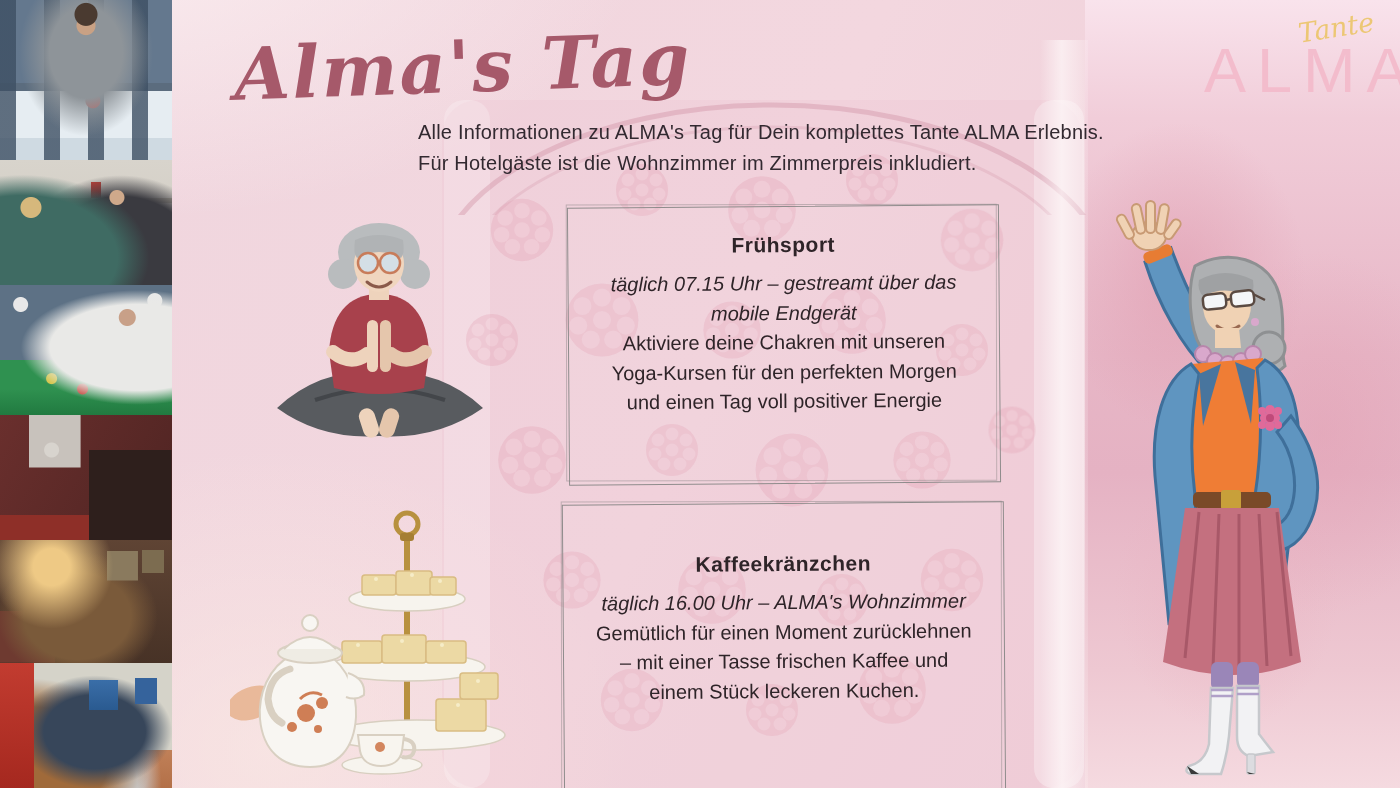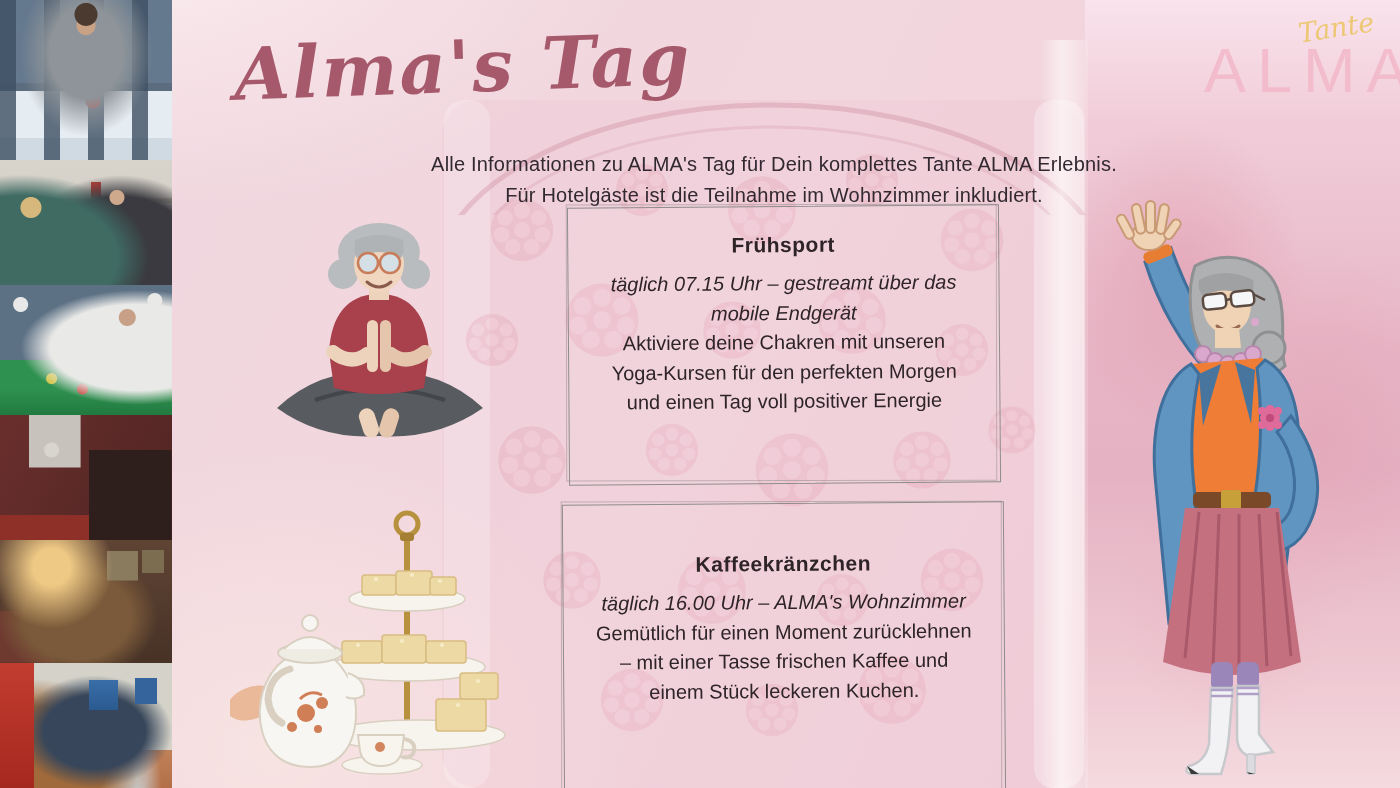--- a/index.html
+++ b/index.html
@@ -68,22 +68,22 @@
       radial-gradient(160px 200px at 45% 75%, rgba(233,178,192,.5), transparent 70%),
       linear-gradient(180deg,#f9e3ec 0%,#f1cdd9 15%,#e7b6c6 45%,#e5b2c3 60%,#eec8d2 85%,#f5dae0 100%);}
   .jar-streak{position:absolute;left:868px;top:40px;width:48px;height:748px;
       background:linear-gradient(90deg, transparent, rgba(255,250,250,.65) 45%, rgba(255,250,250,.15));}
   .bg-jar{position:absolute;left:0;top:0;}
 
   
   .title{position:absolute;left:62px;top:22px;width:560px;
       font-family:"DejaVu Serif",serif;font-style:italic;font-weight:bold;
       font-size:72px;letter-spacing:2px;color:#a6596a;transform:rotate(-2deg);}
-  .subtitle{position:absolute;left:246px;top:117px;width:712px;text-align:center;
-      font-size:20px;line-height:31px;color:#322930;letter-spacing:.2px;margin-top:32px;}
+  .subtitle{position:absolute;left:246px;top:117px;width:712px;
+      font-size:20px;line-height:31px;color:#322930;letter-spacing:.2px;}
 
   .logo{position:absolute;left:1030px;top:6px;width:260px;height:110px;}
   .logo .script{position:absolute;left:96px;top:6px;font-family:"DejaVu Serif",serif;
       font-style:italic;font-size:27px;color:#eac258;transform:rotate(-9deg);opacity:.8;}
   .logo .wordmark{position:absolute;left:2px;top:28px;font-size:63px;font-weight:500;
       letter-spacing:11px;color:rgba(243,185,202,.9);white-space:nowrap;}
 
   
   .card{position:absolute;text-align:center;color:#2e2428;border:1.5px solid #8f8c8c;
       transform:rotate(-0.45deg);background:rgba(255,255,255,.05);}
@@ -166,21 +166,21 @@
         <use href="#berry" transform="translate(600 710)"></use>
         <use href="#berry" transform="translate(720 690) scale(1.3)"></use>
       </g>
     </svg>
 
     <div class="jar-streak"></div>
 
     <div class="title">Alma's Tag</div>
     <div class="subtitle">
       <div>Alle Informationen zu ALMA's Tag für Dein komplettes Tante ALMA Erlebnis.</div>
-      <div>Für Hotelgäste ist die Teilnahme im Wohnzimmer inkludiert.</div>
+      <div>Für Hotelgäste ist die Wohnzimmer im Zimmerpreis inkludiert.</div>
     </div>
 
     <div class="logo">
       <span class="script">Tante</span>
       <span class="wordmark">ALMA</span>
     </div>
 
     <svg class="yoga-svg" width="248" height="252" viewBox="0 0 248 252">
       <path d="M22 206 Q62 168 124 168 Q188 168 228 206 Q182 238 124 234 Q66 238 22 206 Z" fill="#585b5f"></path>
       <path d="M60 198 Q124 176 190 198" stroke="#43464a" stroke-width="4" fill="none"></path>

